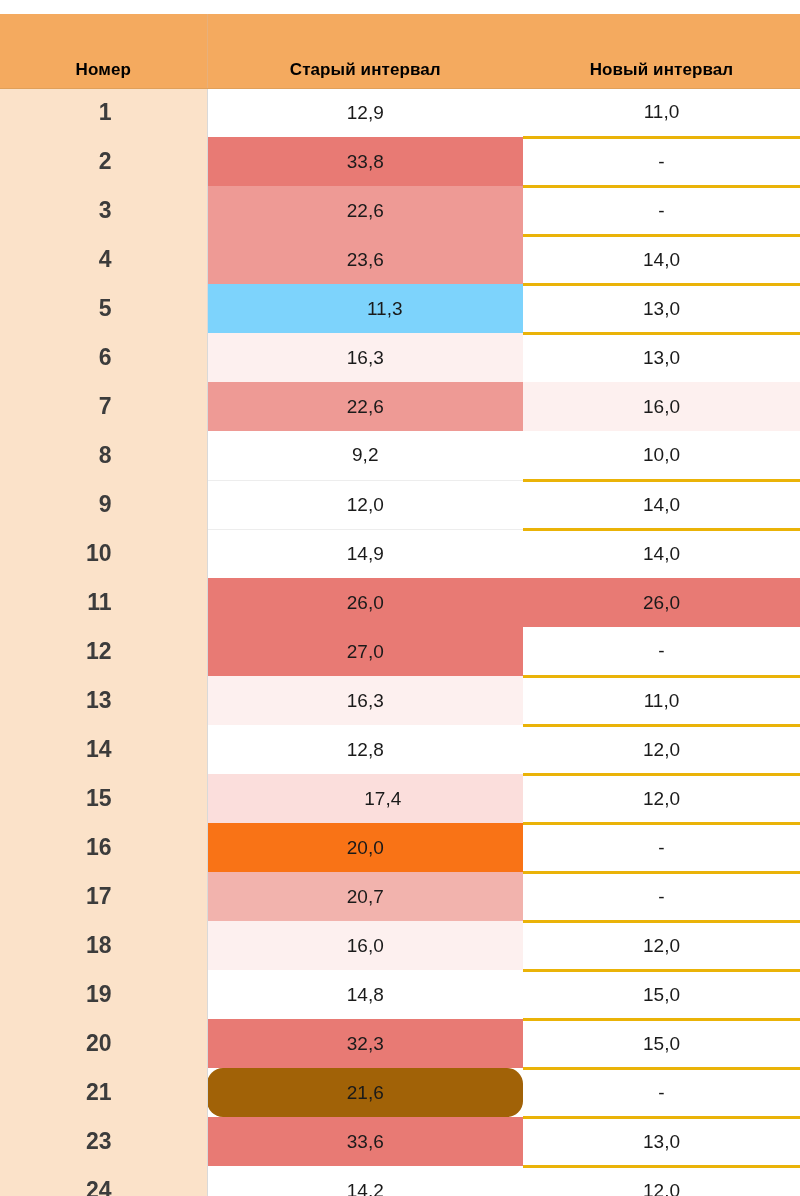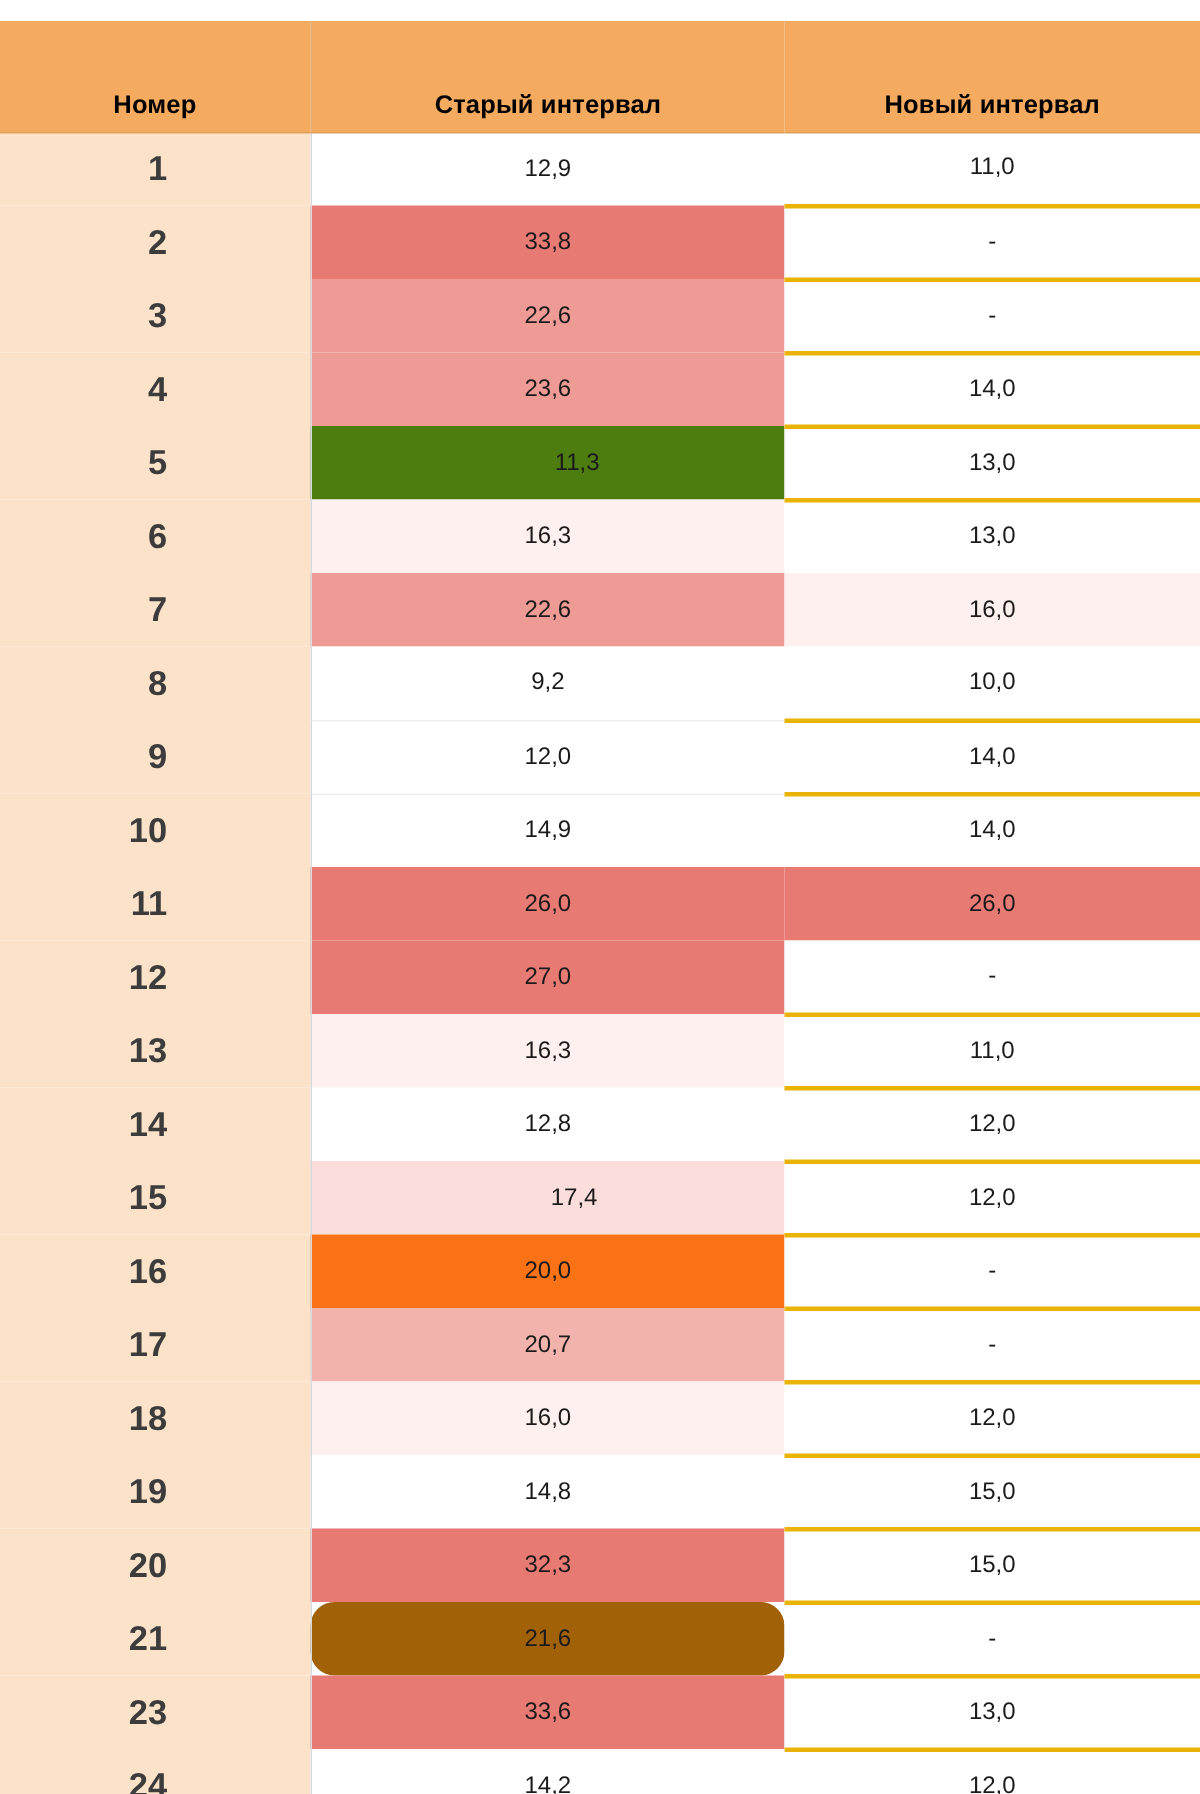--- a/index.html
+++ b/index.html
@@ -59,21 +59,21 @@
     font-size: 23px;
     font-weight: bold;
     text-align: right;
     padding-right: 95px;
     vertical-align: middle;
     border-right: 1px solid #d9d9d9;
     white-space: nowrap;
   }
 
   td.val-cell {
-    font-size: 16px;
+    font-size: 19px;
     color: #1a1a1a;
     text-align: center;
     vertical-align: middle;
     white-space: nowrap;
     background: #ffffff;
   }
 
   td.val-old { }
   td.val-new { }
 
@@ -114,21 +114,21 @@
           <td class="val-cell val-old" style="background: rgb(238, 154, 149);">22,6</td>
           <td class="val-cell val-new" style="background: rgb(255, 255, 255);">-</td>
         </tr>
         <tr class="data-row sep-line">
           <td class="num-cell">4</td>
           <td class="val-cell val-old" style="background: rgb(238, 154, 149);">23,6</td>
           <td class="val-cell val-new" style="background: rgb(255, 255, 255);">14,0</td>
         </tr>
         <tr class="data-row sep-line">
           <td class="num-cell">5</td>
-          <td class="val-cell val-old" style="background: #4d7c0f; padding-left: 40px;">11,3</td>
+          <td class="val-cell val-old" style="background: #7dd3fc; padding-left: 40px;">11,3</td>
           <td class="val-cell val-new" style="background: rgb(255, 255, 255);">13,0</td>
         </tr>
         <tr class="data-row">
           <td class="num-cell">6</td>
           <td class="val-cell val-old" style="background: rgb(253, 240, 239);">16,3</td>
           <td class="val-cell val-new" style="background: rgb(255, 255, 255);">13,0</td>
         </tr>
         <tr class="data-row">
           <td class="num-cell">7</td>
           <td class="val-cell val-old" style="background: rgb(238, 154, 149);">22,6</td>

